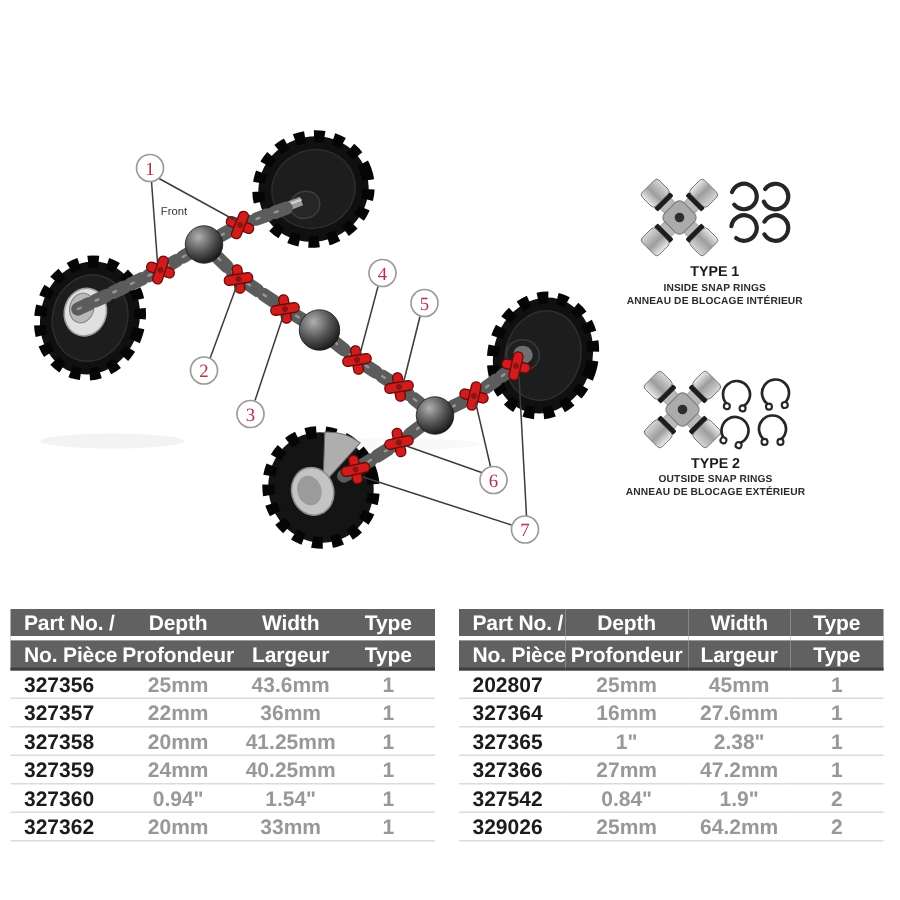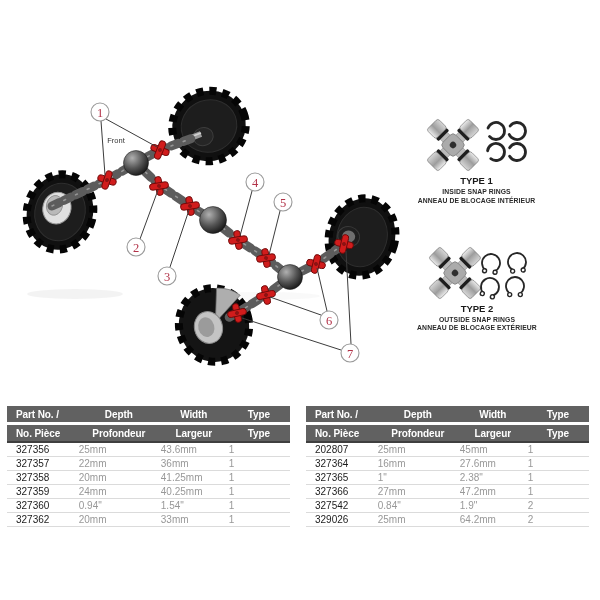--- a/index.html
+++ b/index.html
@@ -15,32 +15,32 @@
   .leader{stroke:#3c3c3c;stroke-width:1;fill:none;}
   .callout-circle{fill:#ffffff;stroke:#9a9a9a;stroke-width:1.1;}
   .callout-num{font-family:"Liberation Serif",serif;font-size:12.5px;fill:#b23248;text-anchor:middle;}
   .front-label{font-size:7.5px;fill:#333333;text-anchor:middle;}
 
   .legend-title{font-size:9.5px;font-weight:bold;fill:#1a1a1a;text-anchor:middle;}
   .legend-sub{font-size:6.8px;font-weight:bold;fill:#2b2b2b;text-anchor:middle;letter-spacing:0.1px;}
 
   
   .parts-table{position:absolute;top:406px;border-collapse:separate;border-spacing:0;
-               table-layout:fixed;width:283px;font-size:10px;}
+               table-layout:fixed;width:283px;font-size:14px;}
   .parts-table.left{left:7px;}
   .parts-table.right{left:306px;}
   .parts-table td{overflow:hidden;white-space:nowrap;}
   .parts-table thead td{background:#616161;color:#ffffff;font-weight:bold;height:14px;
                         text-align:center;letter-spacing:-0.1px;}
   .parts-table thead tr.h1 td{border-bottom:3px solid #ffffff;}
   .parts-table thead tr.h2 td{border-bottom:2px solid #3f3f3f;margin-top:46px;}
   .parts-table thead td.c1,.parts-table tbody td.c1{text-align:left;padding-left:9px;}
   .parts-table tbody td{height:10.6px;border-bottom:1px solid #dbdbdb;color:#989898;
-                        font-weight:normal;}
-  .parts-table tbody td.c1{color:#1c1c1c;font-weight:normal;}
+                        font-weight:bold;text-align:center;}
+  .parts-table tbody td.c1{color:#1c1c1c;font-weight:bold;}
   .col1{width:25%;} .col2{width:29%;} .col3{width:24%;} .col4{width:22%;}
 </style>
 </head>
 <body>
 
 <div class="page">
 
 <svg class="diagram-svg" width="600" height="400" viewBox="0 0 600 400">
   <defs>
     <radialGradient id="sphereG" cx="35%" cy="30%" r="75%">

